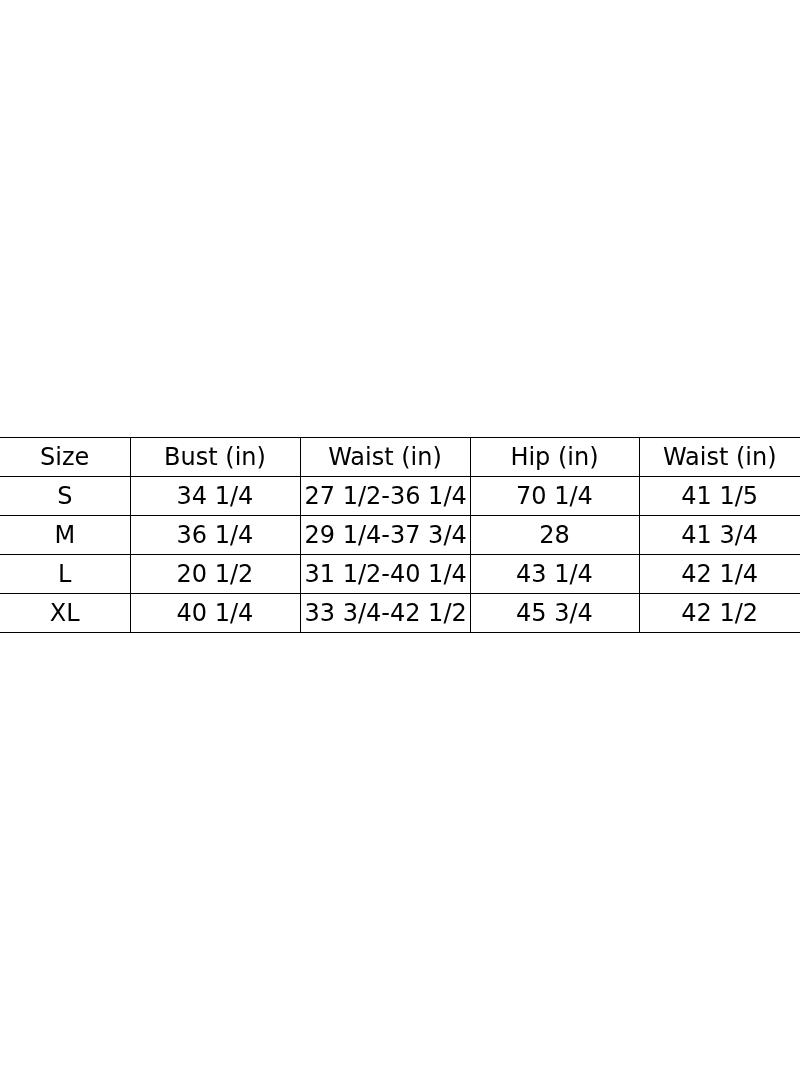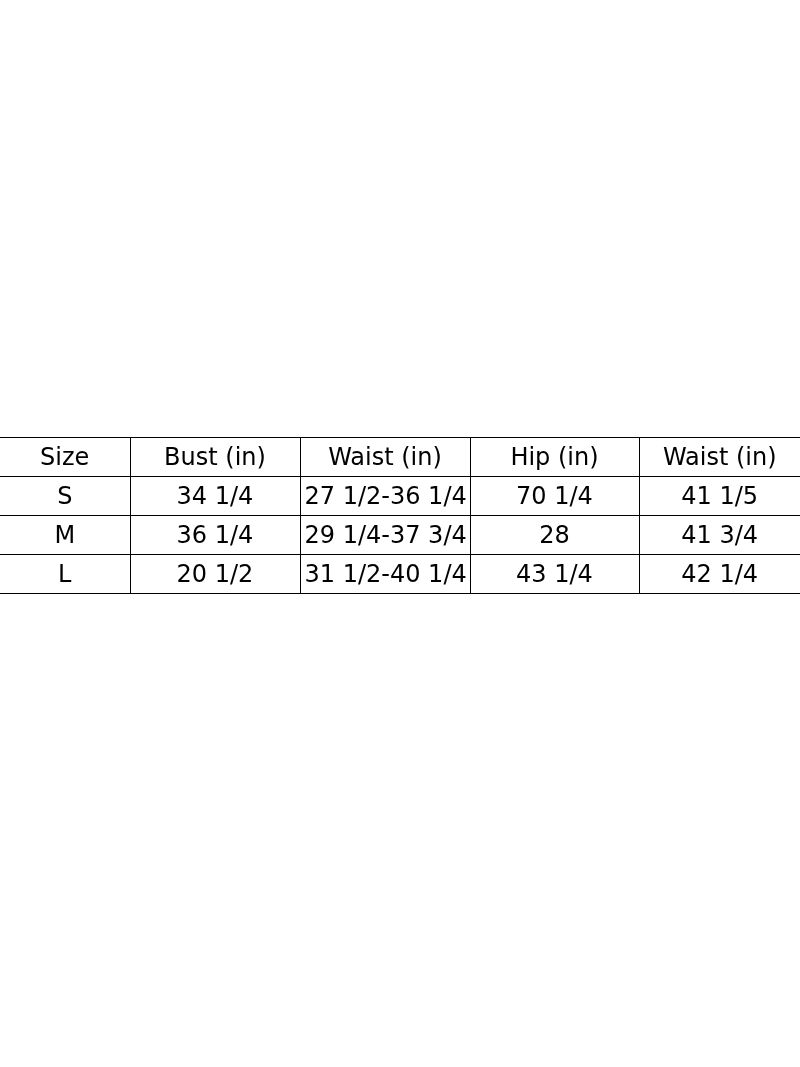--- a/index.html
+++ b/index.html
@@ -86,15 +86,22 @@
         <td>28</td>
         <td>41 3/4</td>
       </tr>
       <tr>
         <td>L</td>
         <td>20 1/2</td>
         <td>31 1/2-40 1/4</td>
         <td>43 1/4</td>
         <td>42 1/4</td>
       </tr>
+      <tr>
+        <td>XL</td>
+        <td>40 1/4</td>
+        <td>33 3/4-42 1/2</td>
+        <td>45 3/4</td>
+        <td>42 1/2</td>
+      </tr>
     </tbody>
   </table>
 </div>
 
 </body></html>

